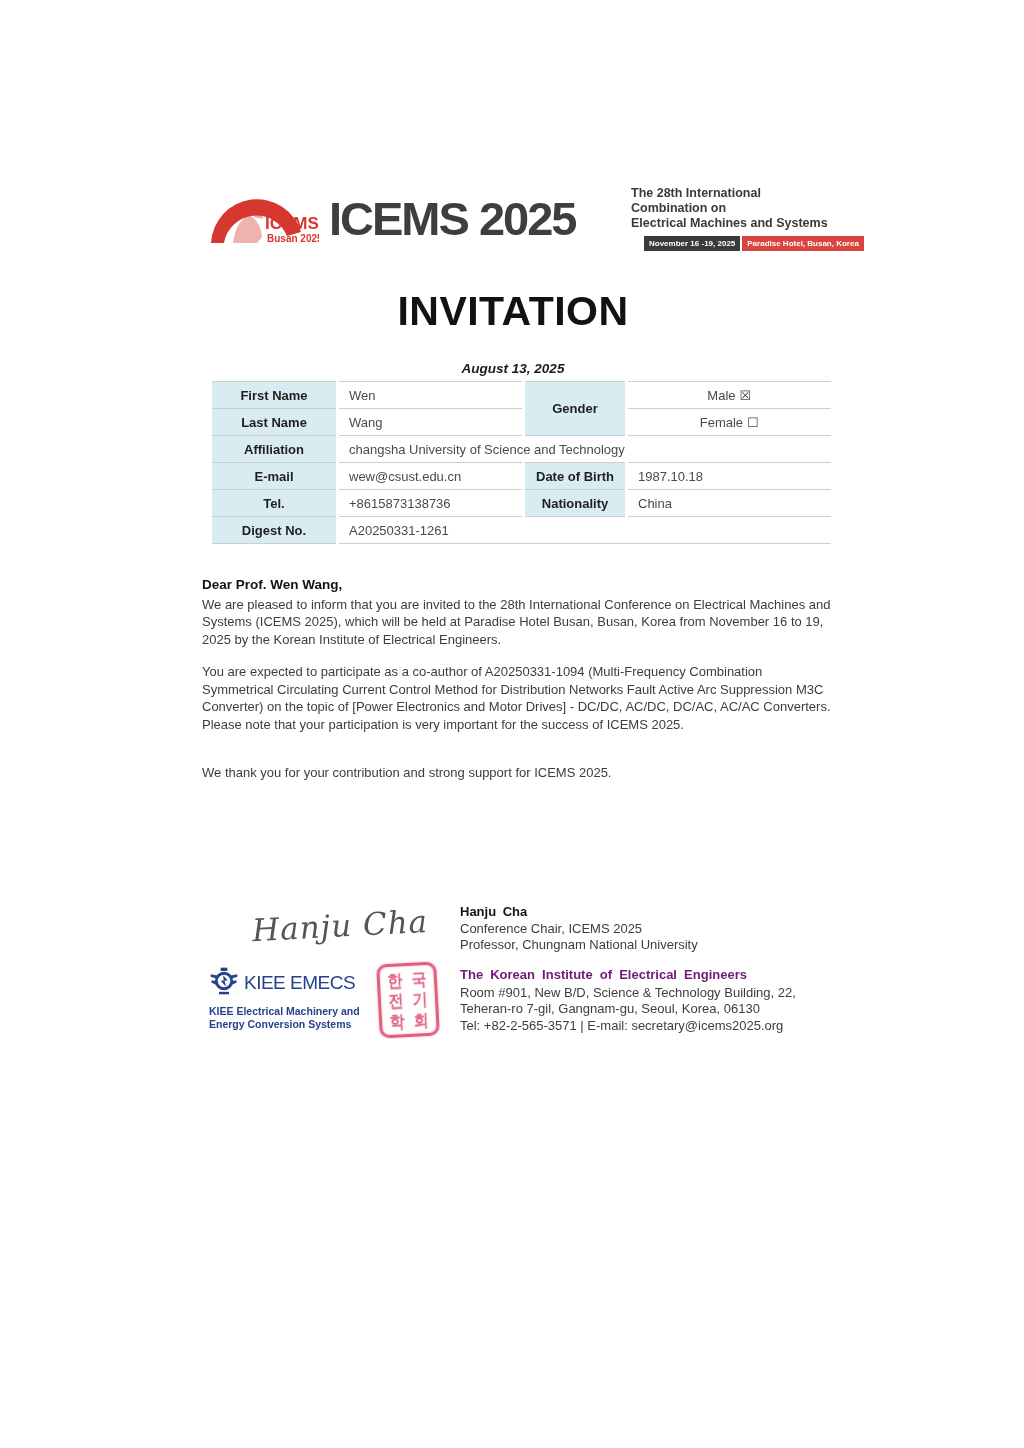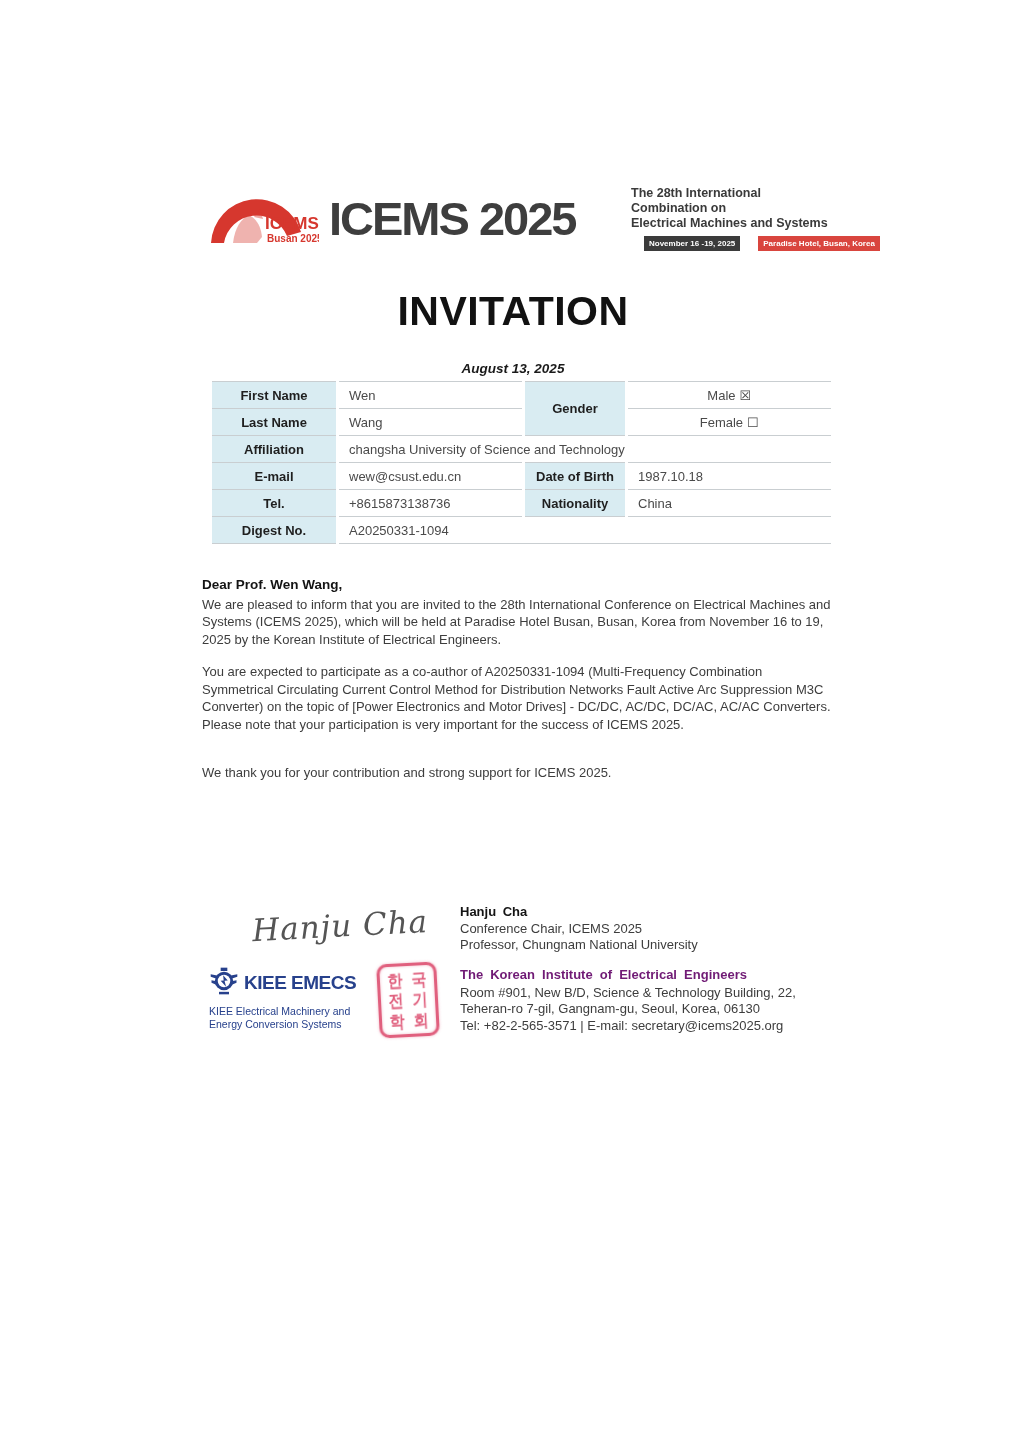--- a/index.html
+++ b/index.html
@@ -29,21 +29,21 @@
   .logo-mark svg{display:block;}
   .wordmark{
     font-size:47px;font-weight:800;color:#3e3e3e;letter-spacing:-2px;
     margin-left:10px;line-height:1;white-space:nowrap;
   }
   .conf-block{margin-left:auto;width:198px;}
   .conf-title{font-size:12.5px;font-weight:700;color:#3a3a3a;line-height:15px;}
   .badges{display:flex;margin-top:5px;padding-left:13px;}
   .badge{font-size:8px;font-weight:700;color:#fff;padding:3px 5px;white-space:nowrap;}
   .badge.dark{background:var(--badge-dark);}
-  .badge.red{background:var(--badge-red);margin-left:18px;}
+  .badge.red{background:var(--badge-red);margin-left:2px;}
 
   
   .invitation{
     position:absolute;top:288px;left:200px;width:626px;text-align:center;
     font-size:41px;font-weight:800;color:#121212;letter-spacing:0.5px;
   }
   .letter-date{
     position:absolute;top:361px;left:203px;width:620px;text-align:center;
     font-size:13.5px;font-weight:700;font-style:italic;color:#1a1a1a;
   }
@@ -78,22 +78,22 @@
     position:absolute;top:908px;left:252px;width:160px;
     font-family:"DejaVu Serif",serif;font-style:italic;font-weight:300;
     font-size:31px;color:#555;transform:rotate(-3deg);letter-spacing:1px;white-space:nowrap;
   }
   .sig-block{position:absolute;top:904px;left:460px;font-size:13px;line-height:16.5px;color:#3d3d3d;}
   .sig-name{font-weight:700;color:#141414;word-spacing:3px;}
 
   
   .kiee{position:absolute;top:966px;left:209px;width:160px;}
   .kiee-top{display:flex;align-items:center;}
-  .kiee-name{font-size:19px;font-weight:700;color:var(--navy);margin-left:5px;letter-spacing:-0.5px;white-space:nowrap;}
-  .kiee-sub{margin-top:5px;font-size:10.5px;font-weight:400;color:var(--navy);line-height:13px;}
+  .kiee-name{font-size:19px;font-weight:400;color:var(--navy);margin-left:5px;letter-spacing:-0.5px;white-space:nowrap;}
+  .kiee-sub{margin-top:5px;font-size:10.5px;font-weight:700;color:var(--navy);line-height:13px;}
 
   .seal{
     position:absolute;top:963px;left:378px;width:60px;height:74px;
     border:3px solid var(--seal-pink);border-radius:10px;
     transform:rotate(-3deg);
     display:grid;grid-template-columns:1fr 1fr;grid-template-rows:1fr 1fr 1fr;
     align-items:center;justify-items:center;
     padding:3px;background:#fff;
     box-shadow:0 0 3px rgba(224,96,126,.45), inset 0 0 3px rgba(224,96,126,.45);
     filter:blur(.2px);
@@ -169,21 +169,21 @@
       <td class="val">1987.10.18</td>
     </tr>
     <tr>
       <td class="lbl">Tel.</td>
       <td class="val">+8615873138736</td>
       <td class="lbl">Nationality</td>
       <td class="val">China</td>
     </tr>
     <tr class="last">
       <td class="lbl">Digest No.</td>
-      <td class="val" colspan="3">A20250331-1094</td>
+      <td class="val" colspan="3">A20250331-1261</td>
     </tr>
   </tbody>
     </table>
 
   <div class="letter">
     <div class="salutation">Dear Prof. Wen Wang,</div>
     <div class="para1">We are pleased to inform that you are invited to the 28th International Conference on Electrical Machines and Systems (ICEMS 2025), which will be held at Paradise Hotel Busan, Busan, Korea from November 16 to 19, 2025 by the Korean Institute of Electrical Engineers.</div>
     <div class="para2">You are expected to participate as a co-author of A20250331-1094 (Multi-Frequency Combination Symmetrical Circulating Current Control Method for Distribution Networks Fault Active Arc Suppression M3C Converter) on the topic of [Power Electronics and Motor Drives] - DC/DC, AC/DC, DC/AC, AC/AC Converters. Please note that your participation is very important for the success of ICEMS 2025.</div>
     <div class="para3">We thank you for your contribution and strong support for ICEMS 2025.</div>
   </div>

